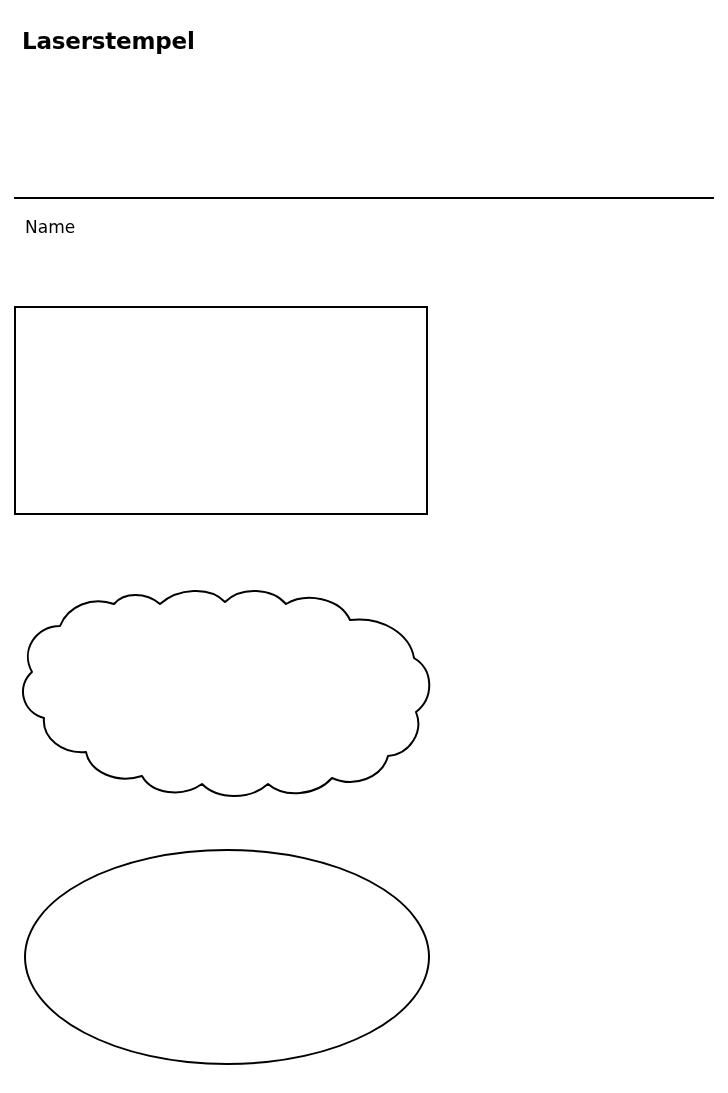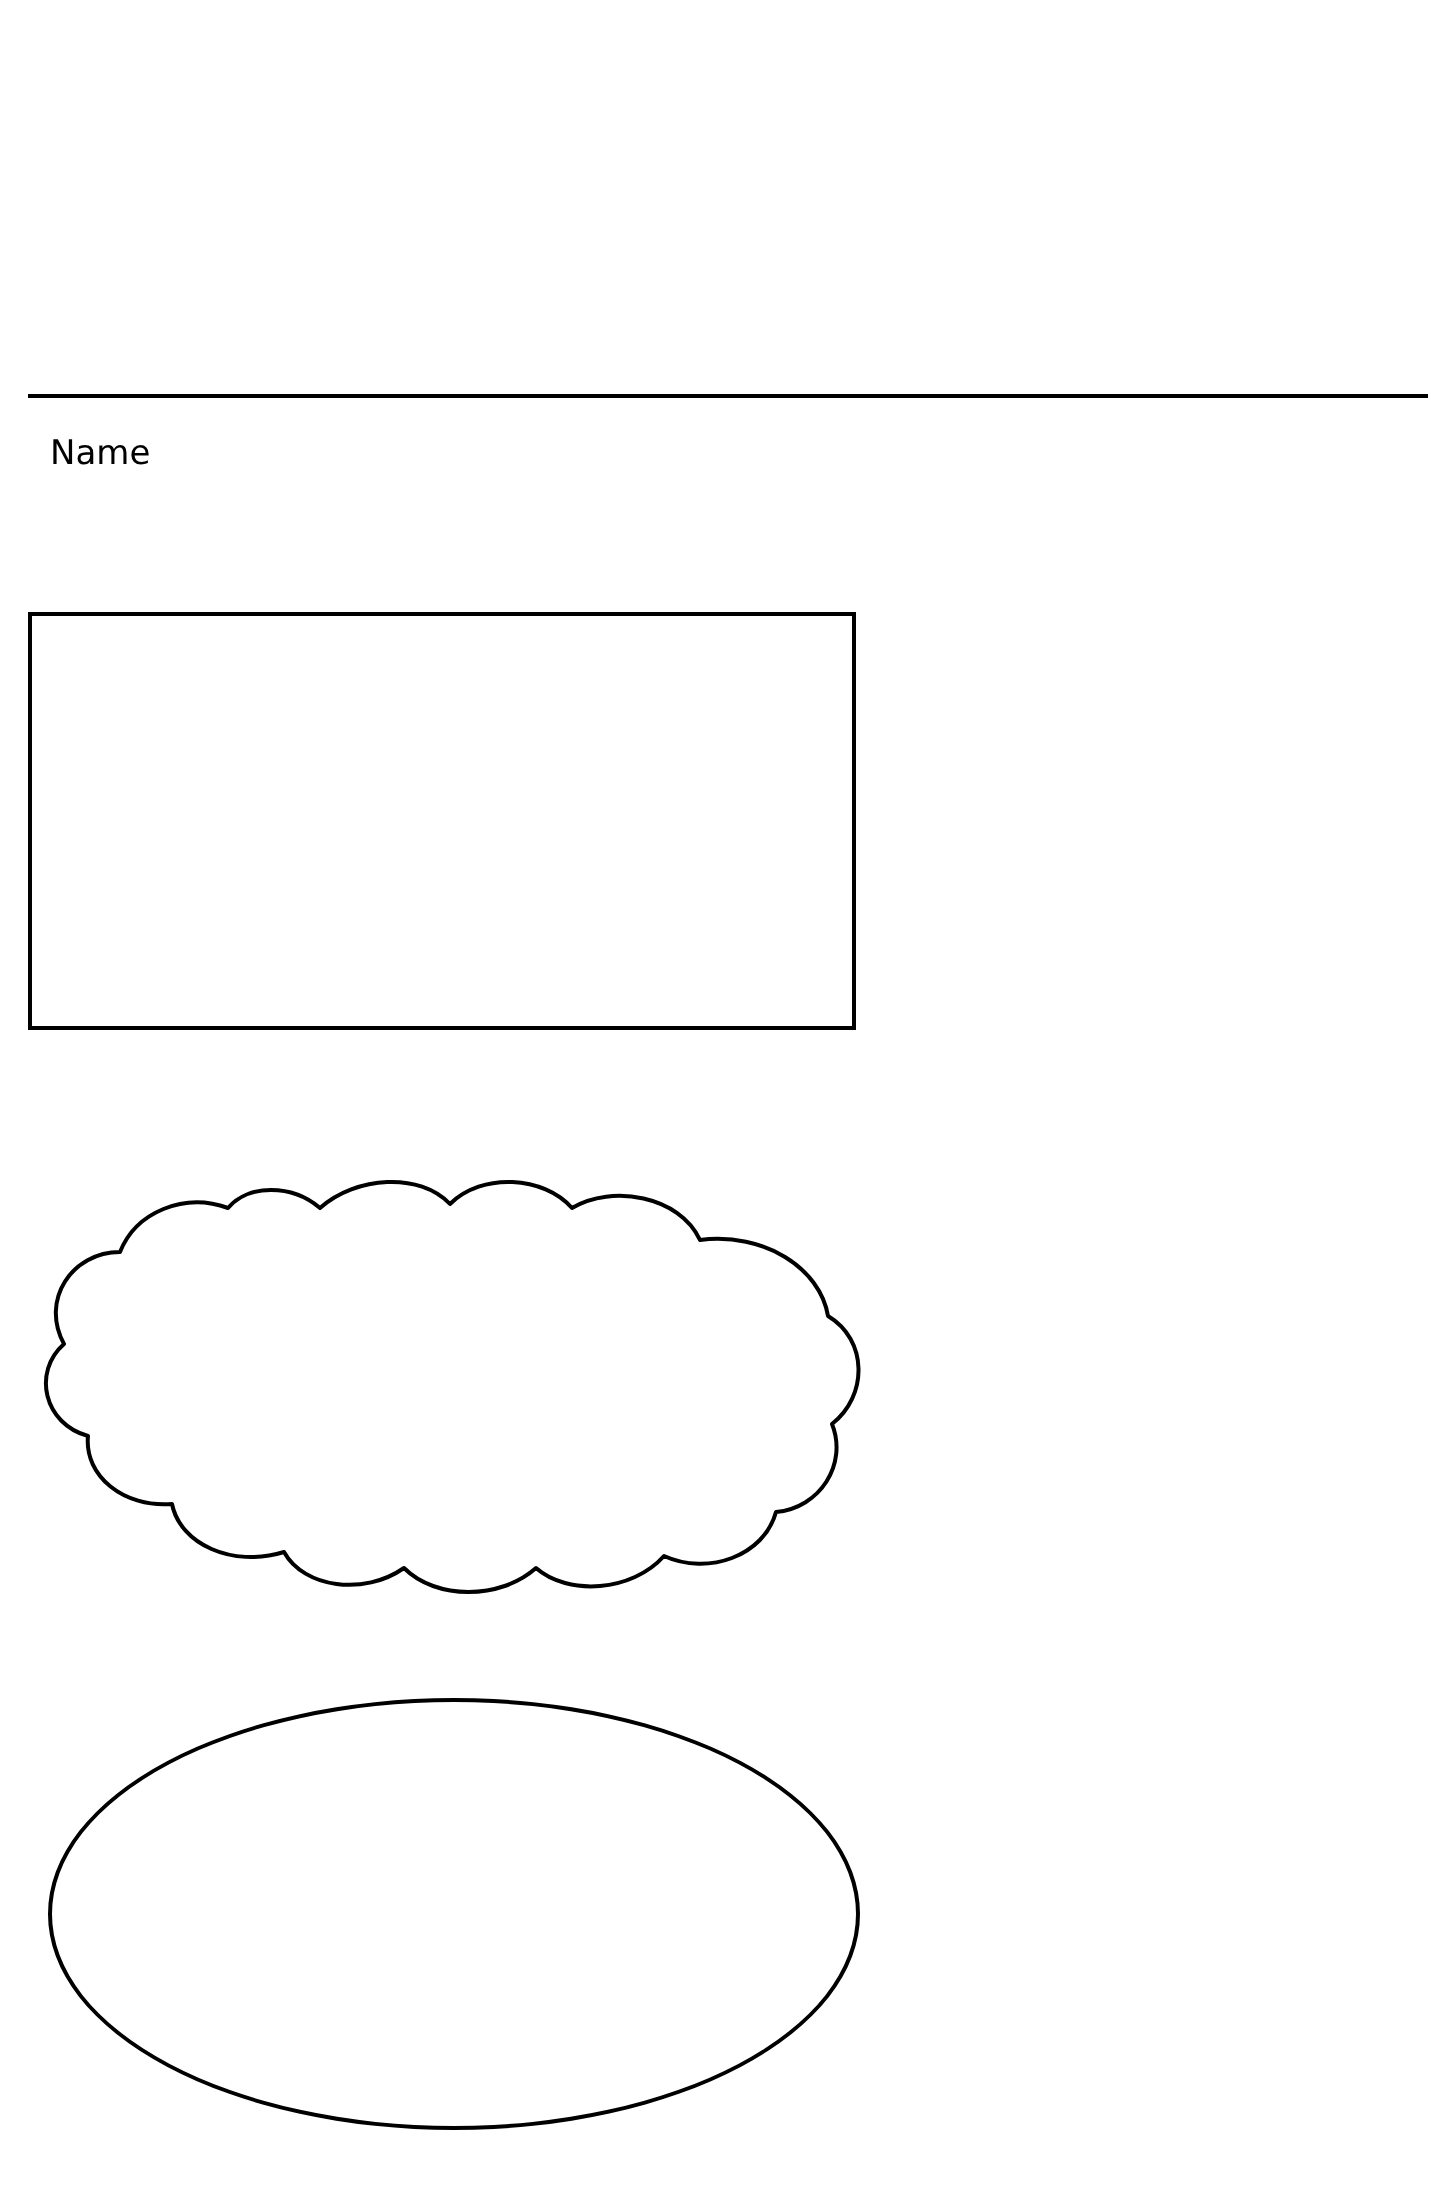--- a/index.html
+++ b/index.html
@@ -105,20 +105,21 @@
   }
 </style>
 </head>
 <body>
 
 <div class="page">
 
   <div class="header">
 
     <div class="title-block">
+      <div class="title-line">Laserstempel</div>
     </div>
 
   </div>
 
   <div class="divider"></div>
 
   <div class="name-label">Name</div>
 
   <div class="shape-rect"></div>
 

